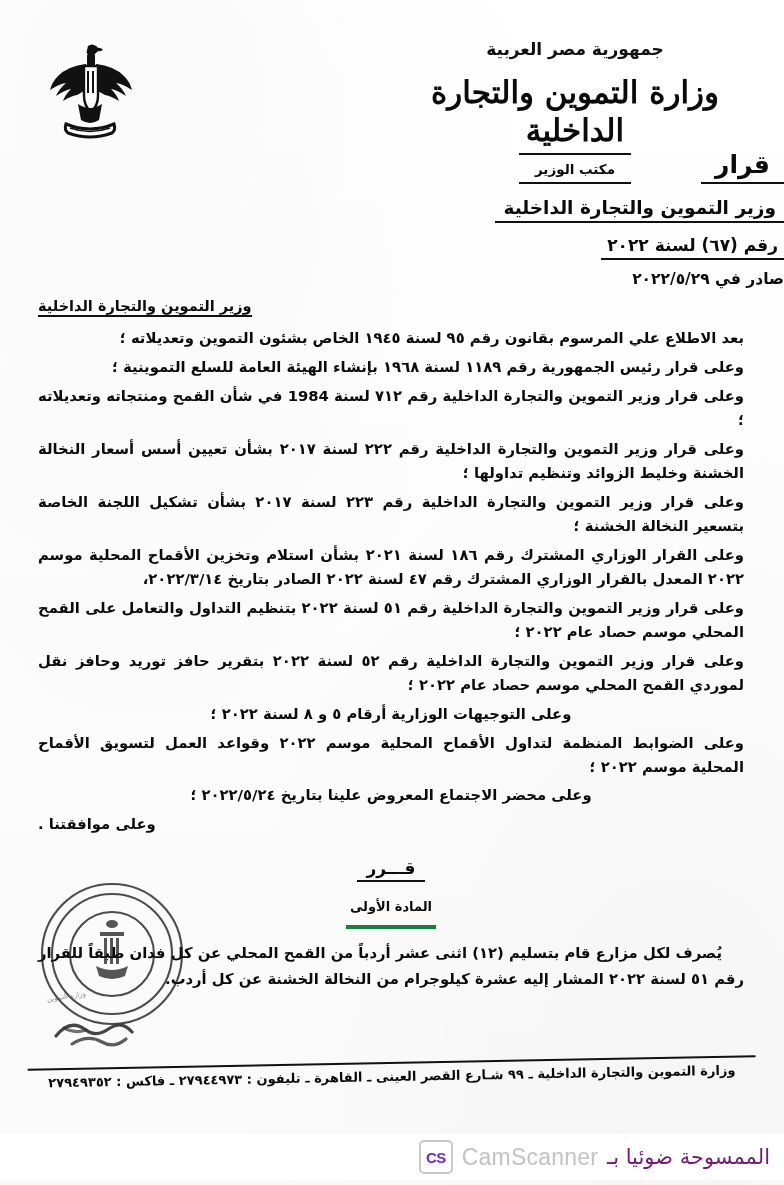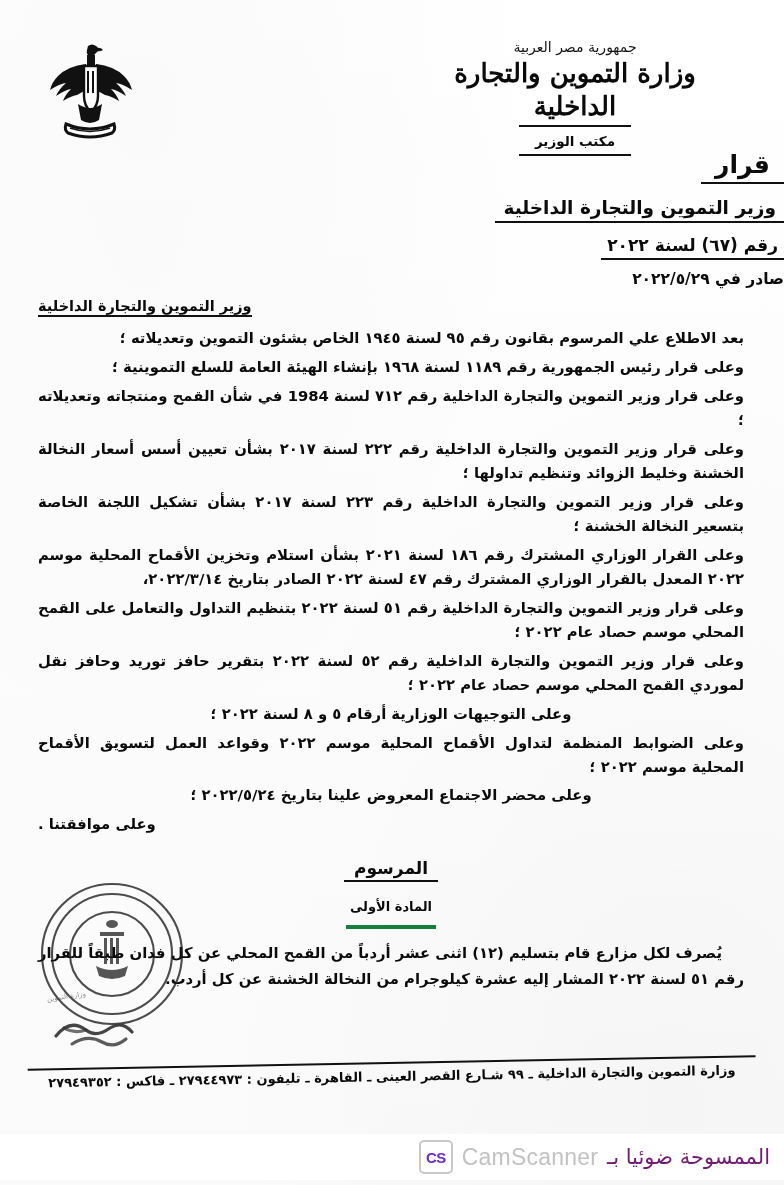--- a/index.html
+++ b/index.html
@@ -55,32 +55,32 @@
 
   .ministry-block {
     position: absolute;
     right: 44px;
     top: 2px;
     width: 330px;
     text-align: center;
     direction: rtl;
   }
   .country-line {
-    font-size: 14px;
-    font-weight: 400;
+    font-size: 17px;
+    font-weight: 700;
     letter-spacing: 2.5px;
     color: #111;
     line-height: 1.1;
   }
   .ministry-line {
-    font-size: 26px;
+    font-size: 31px;
     font-weight: 700;
     color: #0a0a0a;
     line-height: 1.25;
-    margin-top: 2px;
+    margin-top: 14px;
     font-family: "DejaVu Serif", "Liberation Serif", serif;
   }
   .office-line {
     font-size: 13.5px;
     font-weight: 700;
     letter-spacing: 3px;
     margin-top: 6px;
   }
   .rule-short {
     width: 112px;
@@ -336,21 +336,21 @@
       <p class="clause">وعلى قرار وزير التموين والتجارة الداخلية رقم ٢٢٣ لسنة ٢٠١٧ بشأن تشكيل اللجنة الخاصة بتسعير النخالة الخشنة ؛</p>
       <p class="clause">وعلى القرار الوزاري المشترك رقم ١٨٦ لسنة ٢٠٢١ بشأن استلام وتخزين الأقماح المحلية موسم ٢٠٢٢ المعدل بالقرار الوزاري المشترك رقم ٤٧ لسنة ٢٠٢٢ الصادر بتاريخ ٢٠٢٢/٣/١٤،</p>
       <p class="clause">وعلى قرار وزير التموين والتجارة الداخلية رقم ٥١ لسنة ٢٠٢٢ بتنظيم التداول والتعامل على القمح المحلي موسم حصاد عام ٢٠٢٢ ؛</p>
       <p class="clause">وعلى قرار وزير التموين والتجارة الداخلية رقم ٥٢ لسنة ٢٠٢٢ بتقرير حافز توريد وحافز نقل لموردي القمح المحلي موسم حصاد عام ٢٠٢٢ ؛</p>
       <p class="clause tail-center">وعلى التوجيهات الوزارية أرقام ٥ و ٨ لسنة ٢٠٢٢ ؛</p>
       <p class="clause">وعلى الضوابط المنظمة لتداول الأقماح المحلية موسم ٢٠٢٢ وقواعد العمل لتسويق الأقماح المحلية موسم ٢٠٢٢ ؛</p>
       <p class="clause tail-center">وعلى محضر الاجتماع المعروض علينا بتاريخ ٢٠٢٢/٥/٢٤ ؛</p>
       <p class="clause tail-left">وعلى موافقتنا .</p>
 
       <div class="decided">
-        <span>المرسوم</span>
+        <span>قـــرر</span>
       </div>
 
       <div class="article-head">
         <span>المادة الأولى</span>
       </div>
 
       <p class="article-para">يُصرف لكل مزارع قام بتسليم (١٢) اثنى عشر أردباً من القمح المحلي عن كل فدان طبقاً للقرار رقم ٥١ لسنة ٢٠٢٢ المشار إليه عشرة كيلوجرام من النخالة الخشنة عن كل أردب.</p>
     </div>
 
     <div class="stamp-layer">

